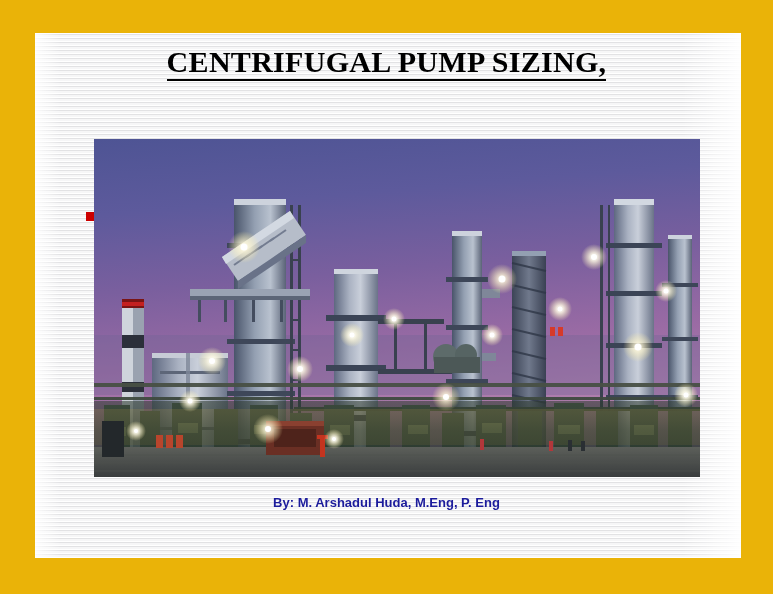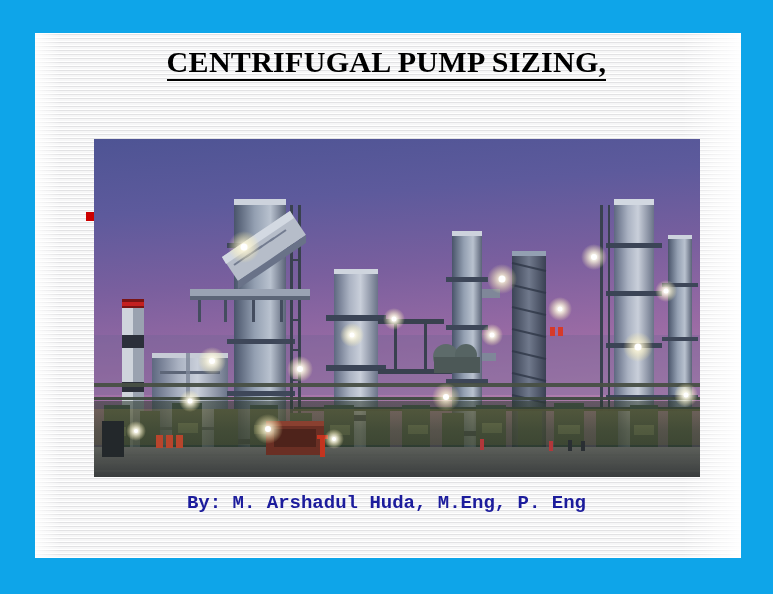--- a/index.html
+++ b/index.html
@@ -15,21 +15,21 @@
     position: relative;
   }
 
   
   #slide {
     position: absolute;
     left: 0;
     top: 0;
     width: 773px;
     height: 594px;
-    background: #0ea5e9;
+    background: #eab308;
   }
 
   
   #stripes {
     position: absolute;
     left: 35px;
     top: 33px;
     width: 706px;
     height: 525px;
     background-color: #ffffff;
@@ -116,23 +116,23 @@
   
   #byline {
     position: absolute;
     left: 0;
     top: 491px;
     width: 773px;
     text-align: center;
     z-index: 6;
   }
   #byline span {
-    font-family: Liberation Mono, monospace;
+    font-family: Liberation Sans, sans-serif;
     font-weight: bold;
-    font-size: 19px;
+    font-size: 13px;
     line-height: 24px;
     color: #1c1c9c;
     white-space: nowrap;
   }
 </style>
 </head>
 <body>
 
 <div id="slide">
 

